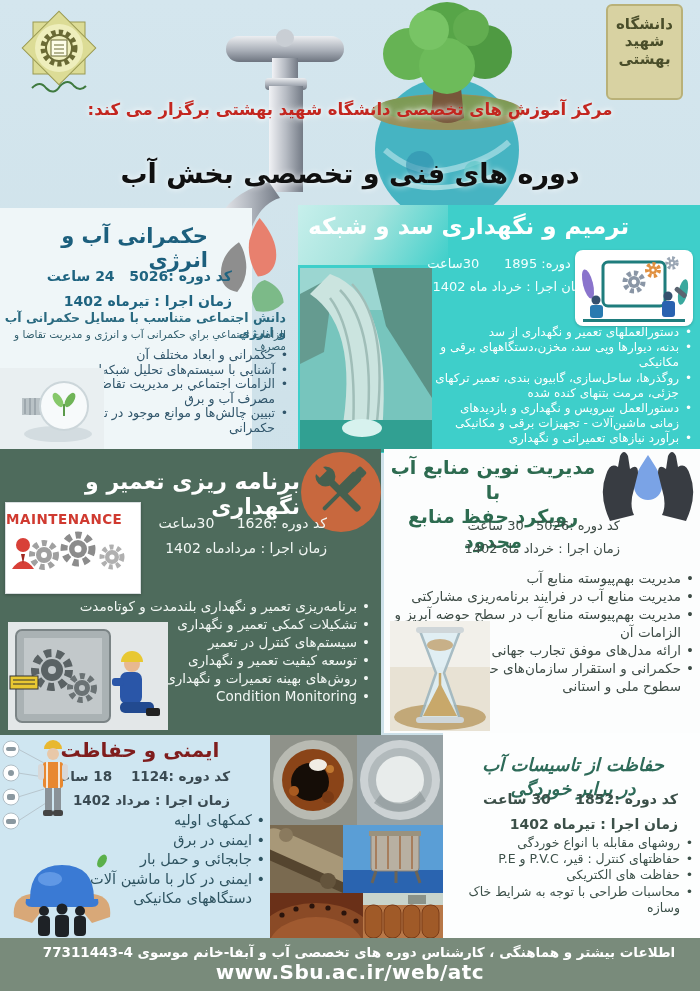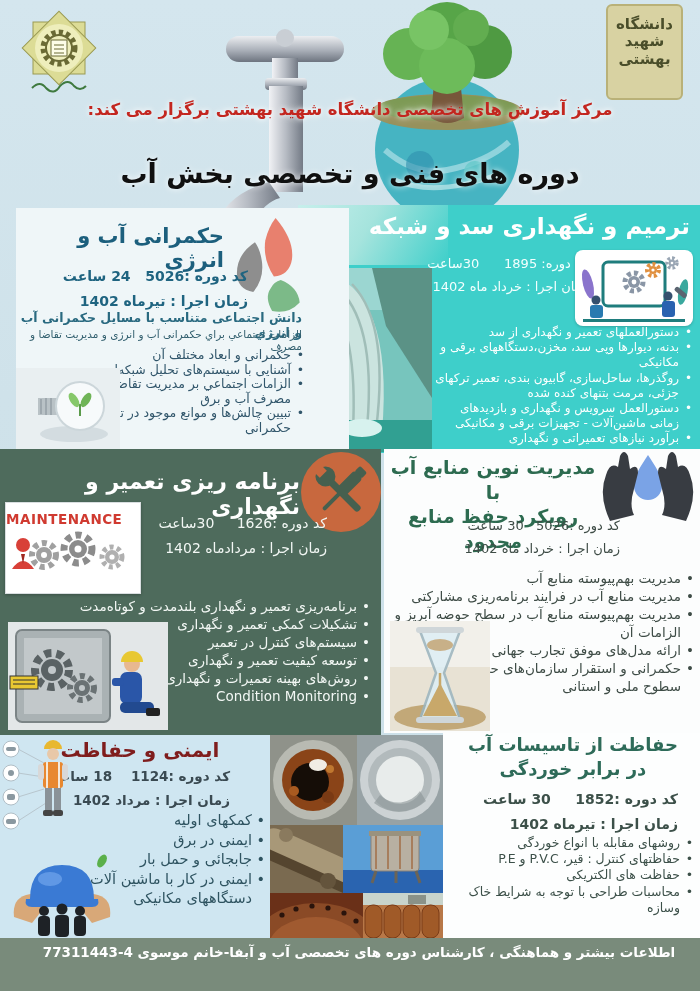--- a/index.html
+++ b/index.html
@@ -23,21 +23,21 @@
   .blist li::before{content:"•";position:absolute;right:0;top:0;}
   
   .s1{background:#eff6f8;}
   .s1 .sec-title{color:#1c5f7d;font-size:21px;}
   .s1 .code{color:#1f6480;font-size:14px;font-weight:bold;}
   .s1 .d1{color:#2a6a80;font-size:12.5px;font-weight:bold;direction:rtl;}
   .s1 .d2{color:#33606f;font-size:10.5px;direction:rtl;}
   .s1 .blist{color:#31566b;font-size:12.5px;line-height:14.6px;}
   
   .s2{background:#3ecfca;}
-  .s2 .sec-title{color:#ffffff;font-size:23px;text-align:right;}
+  .s2 .sec-title{color:#ffffff;font-size:23px;text-align:left;}
   .s2 .code{color:#f2fffe;font-size:13px;}
   .s2 .blist{color:#fafffe;font-size:12px;line-height:15.2px;}
   
   .s3{background:#4e6b5c;}
   .s3 .sec-title{color:#ffffff;font-size:22px;}
   .s3 .code{color:#f2f7f4;font-size:14px;}
   .s3 .blist{color:#f2f7f4;font-size:13.5px;line-height:18px;}
   
   .s4{background:#fcfdfd;}
   .s4 .sec-title{color:#2d6b50;font-size:19px;line-height:1.3;text-align:center;}
@@ -188,21 +188,21 @@
     <ul class="abs blist" style="left:132px;top:120px;width:262px;">
       <li>دستورالعملهای تعمیر و نگهداری از سد</li>
       <li>بدنه، دیوارها وپی سد، مخزن،دستگاههای برقی و مکانیکی</li>
       <li>روگذرها، ساحل‌سازی، گابیون بندی، تعمیر ترکهای جزئی، مرمت بتنهای کنده شده</li>
       <li>دستورالعمل سرویس و نگهداری و بازدیدهای زمانی ماشین‌آلات - تجهیزات برقی و مکانیکی</li>
       <li>برآورد نیازهای تعمیراتی و نگهداری</li>
       <li>برنامه سرویس و تعمیرات سالیانه</li>
     </ul>
   </div>
 
-  <div class="card s1" style="left:16px;top:208px;width:333px;height:242px;">
+  <div class="card s1" style="left:0;top:208px;width:252px;height:242px;">
     <div class="abs sec-title" style="left:8px;top:16px;width:200px;">حکمرانی آب و انرژی</div>
     <div class="abs" style="left:208px;top:8px;width:86px;height:104px;">
       <svg width="86" height="104" viewBox="0 0 100 120">
         <path d="M60,2 Q82,28 79,50 Q76,68 58,70 Q45,50 48,28 Q52,12 60,2 Z" fill="#e8806e"></path>
         <path d="M36,30 Q15,44 15,66 Q15,84 34,88 Q47,72 44,52 Q42,38 36,30 Z" fill="#8e8e8e"></path>
         <path d="M66,74 Q86,82 88,100 Q75,114 56,110 Q47,94 54,84 Q58,76 66,74 Z" fill="#7cba88"></path>
       </svg>
     </div>
     <div class="abs code" style="left:8px;top:56px;width:224px;">
       <div>کد دوره :5026&nbsp;&nbsp;&nbsp;24 ساعت</div>
@@ -455,36 +455,37 @@
         <rect x="95" y="170" width="17" height="33" rx="8"></rect>
           <rect x="114" y="170" width="17" height="33" rx="8"></rect>
         <rect x="133" y="170" width="17" height="33" rx="8"></rect>
           <rect x="152" y="170" width="17" height="33" rx="8"></rect>
       </g>
       <rect x="138" y="160" width="18" height="9" fill="#8a9288"></rect>
     </svg>
   </div>
 
   <div class="card s6" style="left:443px;top:733px;width:257px;height:205px;">
-    <div class="abs" style="left:10px;top:0;width:240px;">
+    <div class="abs" style="left:10px;top:20px;width:240px;font-style:italic;">
       <div class="sec-title">حفاظت از تاسیسات آب</div>
       <div class="sec-title">در برابر خوردگی</div>
     </div>
     <div class="abs code rtl" style="left:20px;top:54px;width:215px;">
       <div>کد دوره :1852&nbsp;&nbsp;&nbsp;&nbsp;&nbsp;30 ساعت</div>
       <div>زمان اجرا : تیرماه 1402</div>
     </div>
     <ul class="abs blist" style="left:6px;top:102px;width:244px;">
       <li>روشهای مقابله با انواع خوردگی</li>
       <li>حفاظتهای کنترل :  قیر، P.V.C و P.E</li>
       <li>حفاظت های الکتریکی</li>
       <li>محاسبات طراحی با توجه به شرایط خاک وسازه</li>
     </ul>
   </div>
 
   <div class="abs footer" style="left:0;top:938px;width:700px;height:53px;">
     <div class="f1" style="margin-top:6px;">
       <span>اطلاعات بیشتر و هماهنگی ، کارشناس دوره های تخصصی آب و آبفا-خانم موسوی</span>
       <span class="phone" dir="ltr">77311443-4</span>
     </div>
+    <div class="f2">www.Sbu.ac.ir/web/atc</div>
   </div>
 
 </div>
 
 </body></html>

